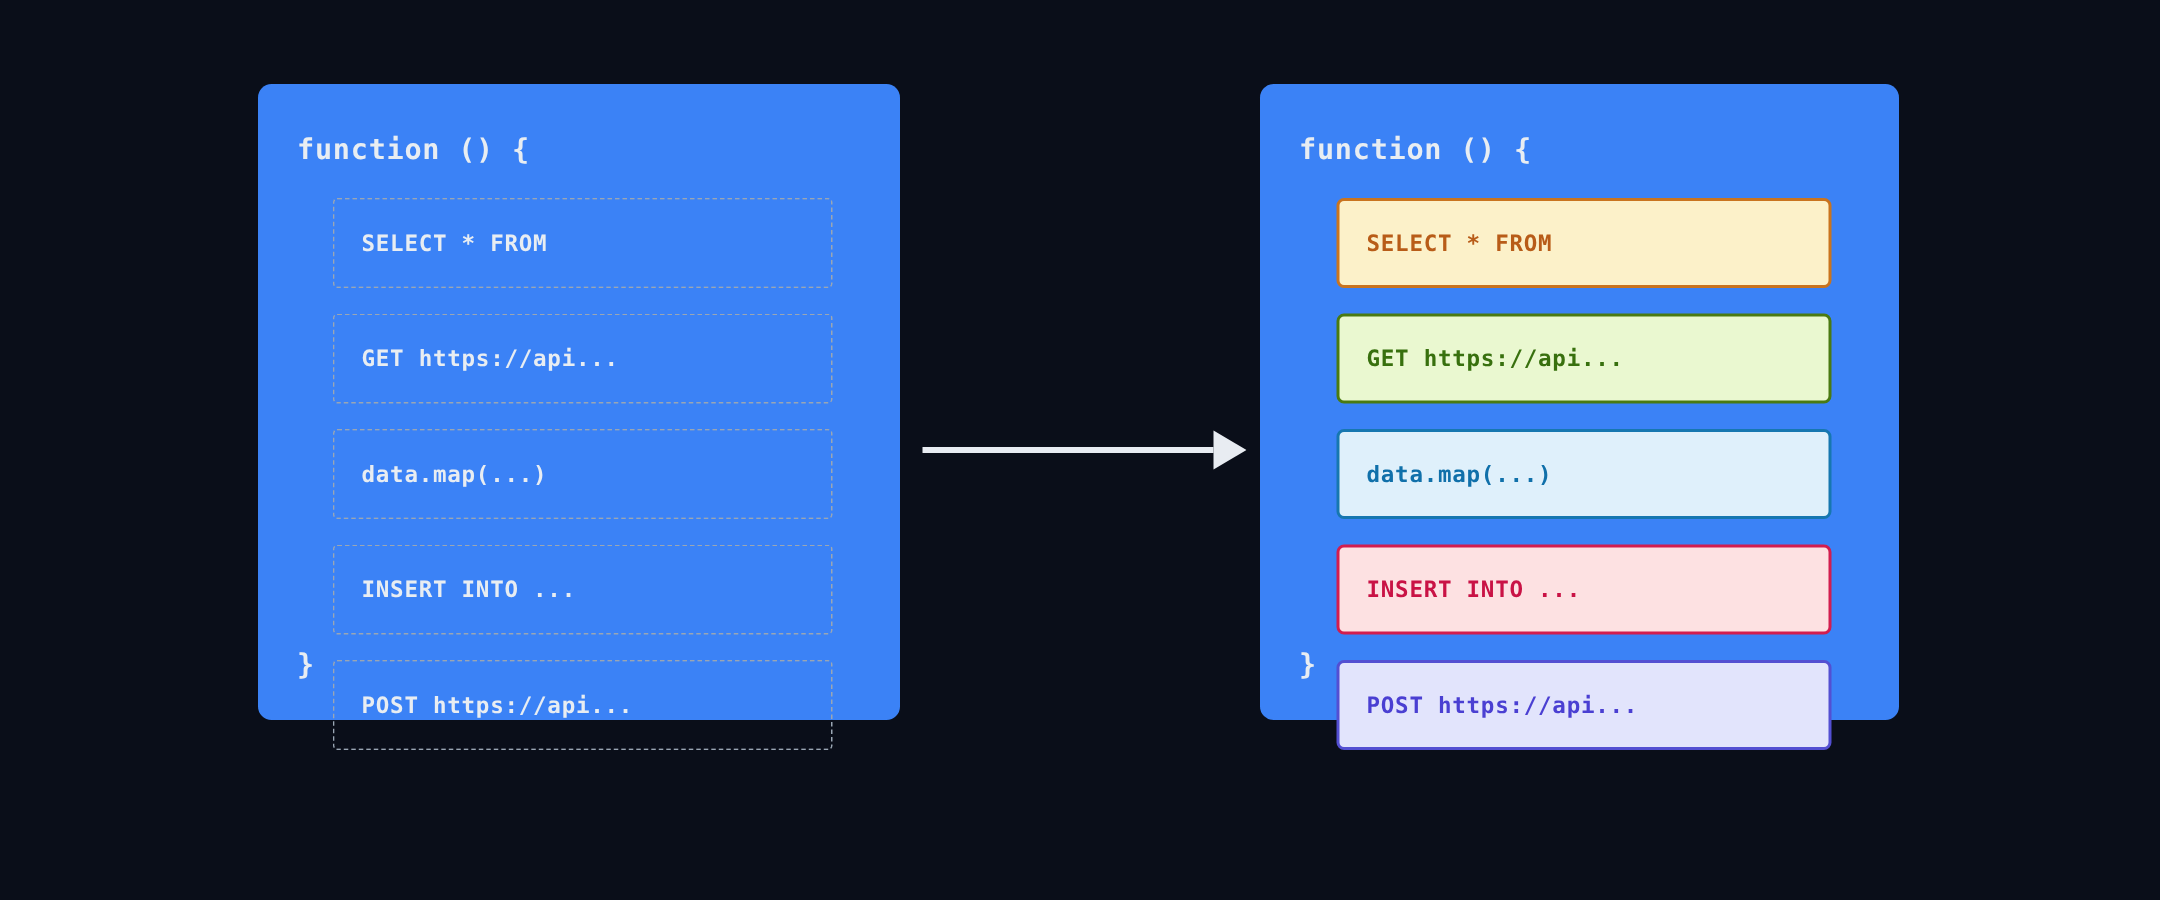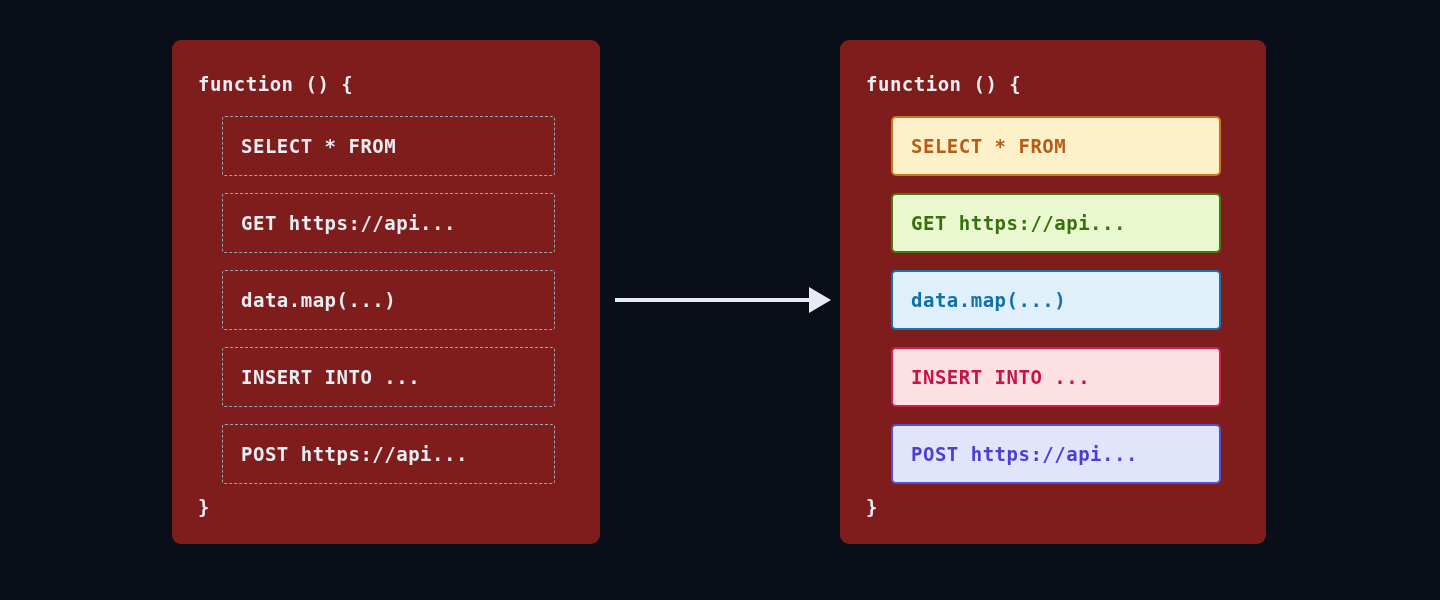--- a/index.html
+++ b/index.html
@@ -5,23 +5,23 @@
   * { margin: 0; padding: 0; box-sizing: border-box; }
   html, body { width: 1440px; height: 600px; overflow: hidden; }
   body {
     background: #0a0e19;
     font-family: "DejaVu Sans Mono", "Liberation Mono", monospace;
     font-weight: bold;
     position: relative;
   }
   .panel {
     position: absolute;
-    top: 40px;
-    height: 504px;
-    background: #7f1d1d;
+    top: 56px;
+    height: 424px;
+    background: #3b82f6;
     border-radius: 9px;
   }
   .panel-left  { left: 172px; width: 428px; }
   .panel-right { left: 840px; width: 426px; }
   .fn-header {
     position: absolute;
     top: 33px;
     left: 26px;
     font-size: 19px;
     color: #e8edf2;
@@ -41,21 +41,21 @@
     left: 50px;
     right: 45px;
   }
   .panel-right .blocks { left: 51px; }
   .code-block {
     height: 60px;
     margin-bottom: 17px;
     display: flex;
     align-items: center;
     padding-left: 18px;
-    font-size: 19px;
+    font-size: 15px;
     letter-spacing: 0.5px;
     white-space: pre;
   }
   .code-block.dashed {
     border: 1.5px dashed #9aa6b4;
     border-radius: 3px;
     color: #e8edf2;
   }
   .code-block.colored {
     border: 2px solid;

